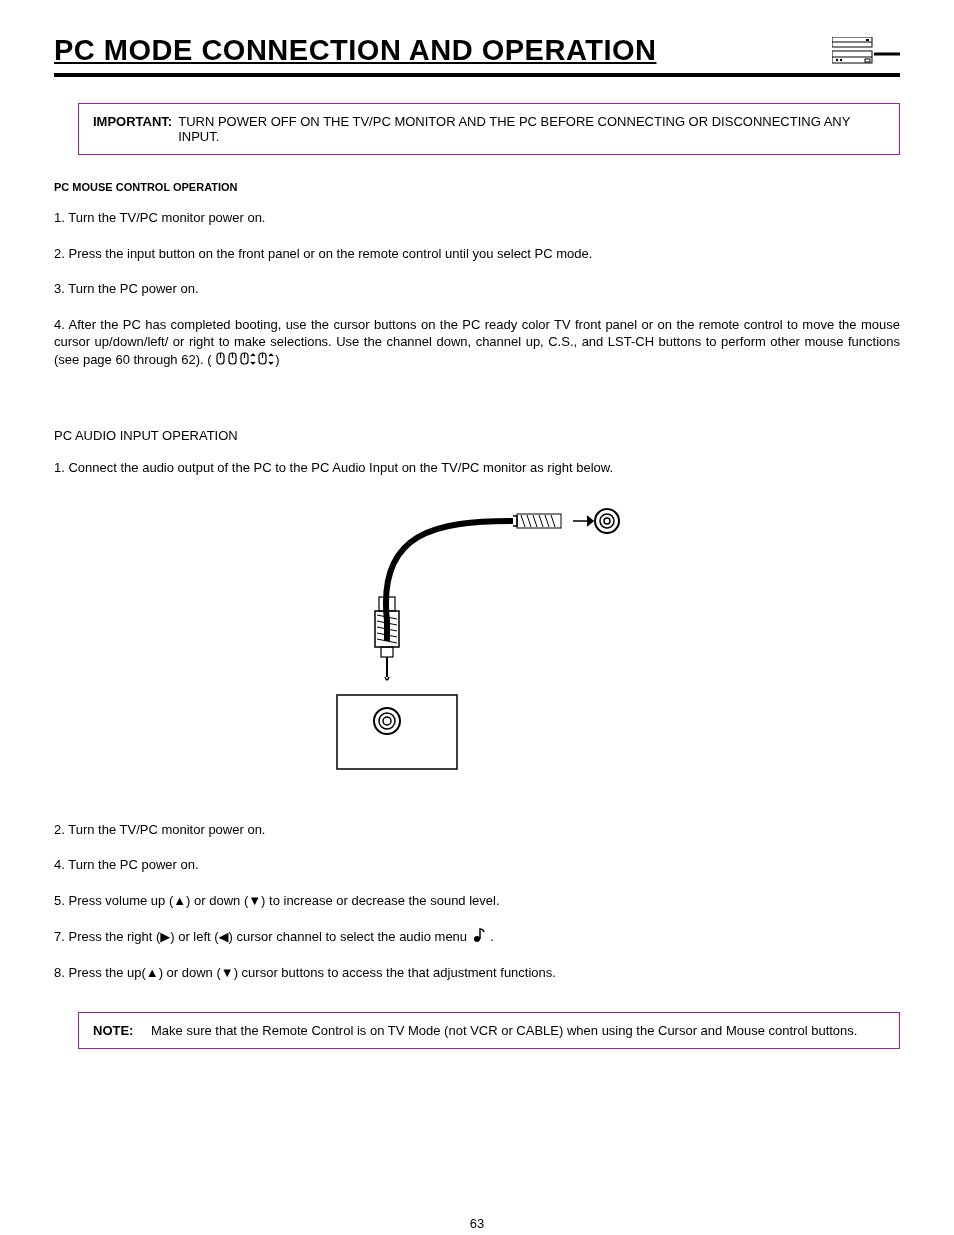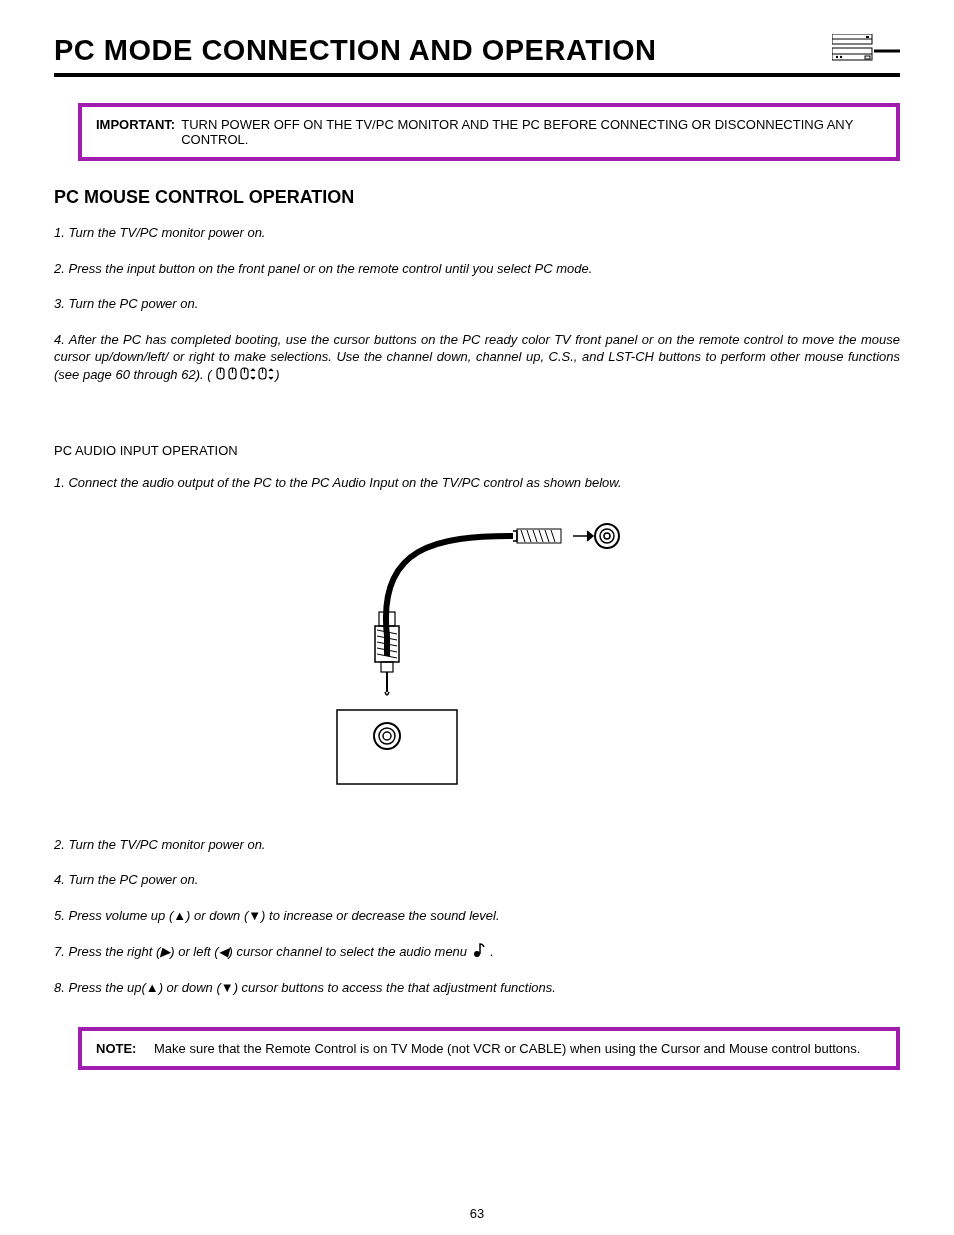--- a/index.html
+++ b/index.html
@@ -12,85 +12,85 @@
   .page {
     width: 954px;
     height: 1235px;
     box-sizing: border-box;
     padding: 34px 54px 20px 54px;
     position: relative;
   }
   .header-row {
     display: flex;
     justify-content: space-between;
-    align-items: flex-start;
+    align-items: center;
+    text-decoration: underline;
   }
   .title {
     font-family: Arial, Helvetica, sans-serif;
     font-weight: 700;
     font-size: 29px;
     letter-spacing: 0.5px;
     text-transform: uppercase;
   }
   .header-icon {
     width: 68px;
     height: 28px;
     position: relative;
   }
   .hr {
     border: none;
     border-top: 4px solid #000;
     margin: 6px 0 26px 0;
   }
   .box {
-    border: 4px solid #a21caf;
+    border: 1px solid #a21caf;
     padding: 10px 14px;
     margin-left: 24px;
     margin-right: 0;
     font-size: 13px;
   }
   .box .lead {
     font-weight: 700;
   }
   .box-inner {
     display: flex;
   }
   .indent-after-lead {
     padding-left: 6px;
   }
   .section-heading {
     font-weight: 700;
-    font-size: 18px;
+    font-size: 11px;
     margin-top: 26px;
     margin-bottom: 16px;
   }
   ol.steps {
     list-style: none;
     padding: 0;
     margin: 0;
     font-size: 13px;
-    font-style: italic;
   }
   ol.steps li {
     margin-bottom: 18px;
     line-height: 1.35;
   }
   ol.steps li .num {
     display: inline;
   }
   .justify {
     text-align: justify;
   }
   .diagram {
     display: block;
     margin: 24px auto 40px auto;
   }
   .page-num {
     position: absolute;
-    bottom: 14px;
+    bottom: 4px;
     left: 0;
     right: 0;
     text-align: center;
     font-size: 13px;
   }
   .section2-heading {
     font-weight: 400;
     font-size: 13px;
     margin-top: 60px;
     margin-bottom: 16px;
@@ -120,21 +120,21 @@
         <line x1="42" y1="17" x2="68" y2="17" stroke="#000" stroke-width="3"></line>
       </svg>
     </div>
   </div>
 
   <hr class="hr">
 
   <div class="box">
     <div class="box-inner">
       <div class="lead">IMPORTANT:</div>
-      <div class="indent-after-lead">TURN POWER OFF ON THE TV/PC MONITOR AND THE PC BEFORE CONNECTING OR DISCONNECTING ANY CONTROL.</div>
+      <div class="indent-after-lead">TURN POWER OFF ON THE TV/PC MONITOR AND THE PC BEFORE CONNECTING OR DISCONNECTING ANY INPUT.</div>
     </div>
   </div>
 
   <div class="section-heading">PC MOUSE CONTROL OPERATION</div>
 
   <ol class="steps">
     <li><span class="num">1. </span><span>Turn the TV/PC monitor power on.</span></li>
     <li><span class="num">2. </span><span>Press the input button on the front panel or on the remote control until you select PC mode.</span></li>
     <li><span class="num">3. </span><span>Turn the PC power on.</span></li>
     <li class="justify"><span class="num">4. </span><span>After the PC has completed booting, use the cursor buttons on the PC ready color TV front panel or on the remote control to move the mouse cursor up/down/left/ or right to make selections. Use the channel down, channel up, C.S., and LST-CH buttons to perform other mouse functions (see page 60 through 62). ( </span><span><svg class="note-icon" width="60" height="14" viewBox="0 0 60 14">
@@ -151,21 +151,21 @@
               <line x1="47.5" y1="1" x2="47.5" y2="6"></line>
         <path d="M54 4 l2 -2 l2 2" fill="#000"></path>
               <path d="M54 10 l2 2 l2 -2" fill="#000"></path>
       </g>
     </svg></span><span>)</span></li>
   </ol>
 
   <div class="section2-heading">PC AUDIO INPUT OPERATION</div>
 
   <ol class="steps">
-    <li><span class="num">1. </span><span>Connect the audio output of the PC to the PC Audio Input on the TV/PC control as shown below.</span></li>
+    <li><span class="num">1. </span><span>Connect the audio output of the PC to the PC Audio Input on the TV/PC monitor as right below.</span></li>
   </ol>
 
   <svg class="diagram" width="320" height="280" viewBox="0 0 320 280">
 
     <g stroke="#000" fill="none">
 
       <circle cx="290" cy="20" r="12" stroke-width="2"></circle>
       <circle cx="290" cy="20" r="7" stroke-width="1.5"></circle>
       <circle cx="290" cy="20" r="3" stroke-width="1.5"></circle>
 

